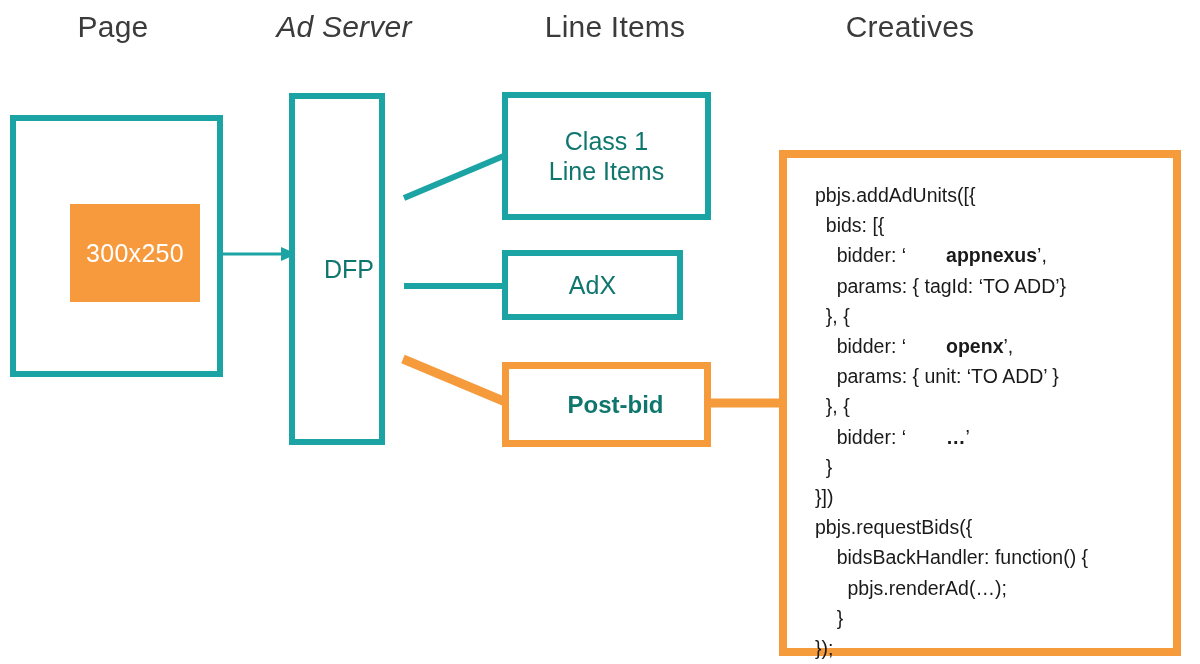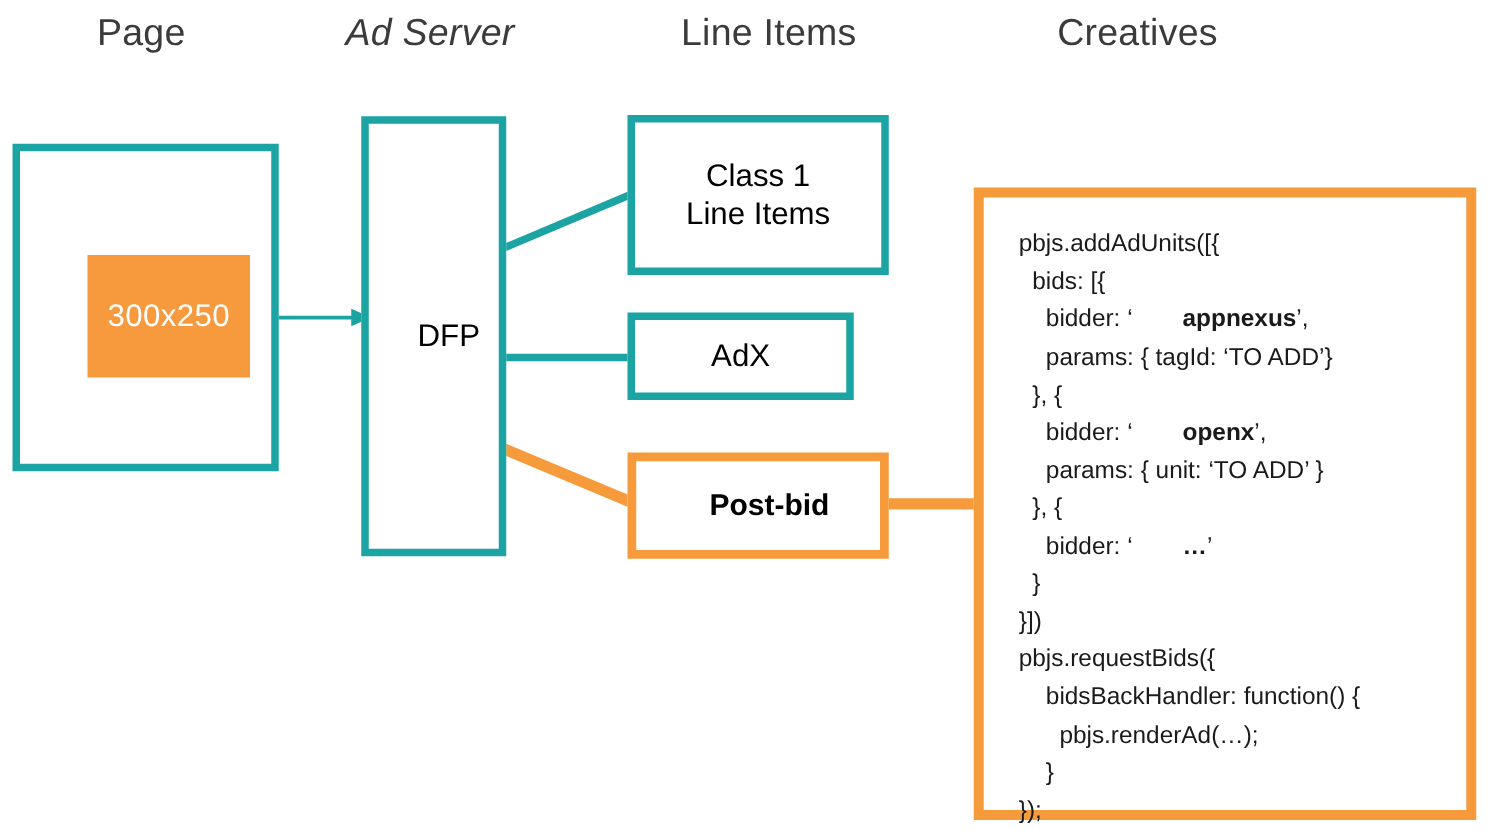--- a/index.html
+++ b/index.html
@@ -36,21 +36,21 @@
     align-items: center;
     justify-content: center;
     text-align: center;
     line-height: 1.22;
   }
   .box-teal { border: 6px solid #1CA3A3; }
   .box-orange { border: 7px solid #F59B3C; }
 
   .box-label {
     font-size: 25px;
-    color: #000000;
+    color: #0f766e;
     white-space: pre-line;
   }
   .box-label.bold { font-weight: bold; font-size: 24px; margin-left: 18px; }
 
   
   #page-box { left: 10px; top: 115px; width: 213px; height: 262px; }
 
   
   #creative-block {
     position: absolute;
@@ -63,21 +63,21 @@
     align-items: center;
     justify-content: center;
   }
   #creative-block .cb-text {
     color: #ffffff;
     font-size: 25px;
     letter-spacing: 0.3px;
   }
 
   
-  #dfp-box { left: 289px; top: 93px; width: 116px; height: 352px; padding-left: 24px; }
+  #dfp-box { left: 289px; top: 93px; width: 96px; height: 352px; padding-left: 24px; }
 
   
   #class1-box { left: 502px; top: 92px; width: 209px; height: 128px; }
   #adx-box    { left: 502px; top: 250px; width: 181px; height: 70px; }
   #postbid-box{ left: 502px; top: 362px; width: 209px; height: 85px; }
 
   
   #code-box {
     position: absolute;
     left: 779px;

